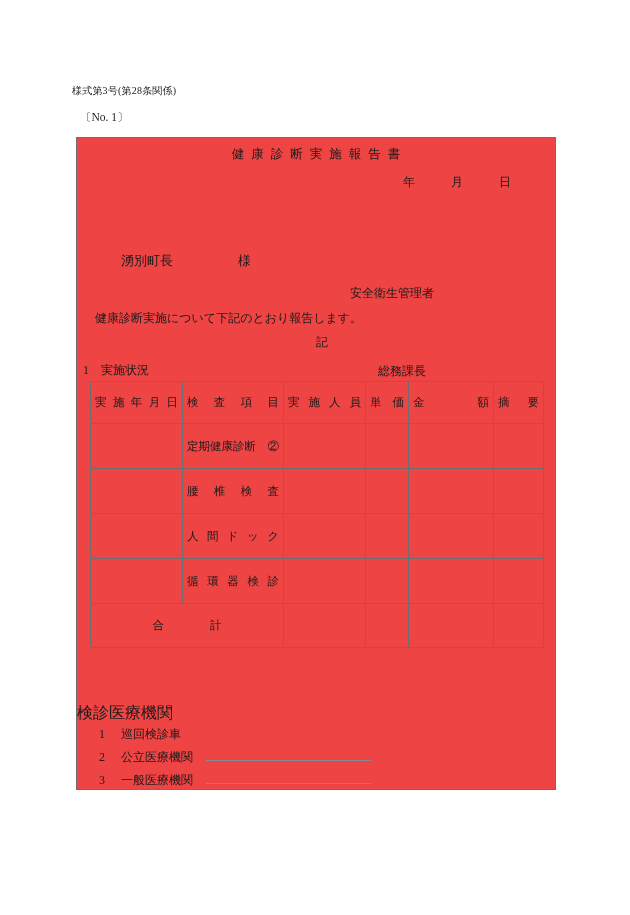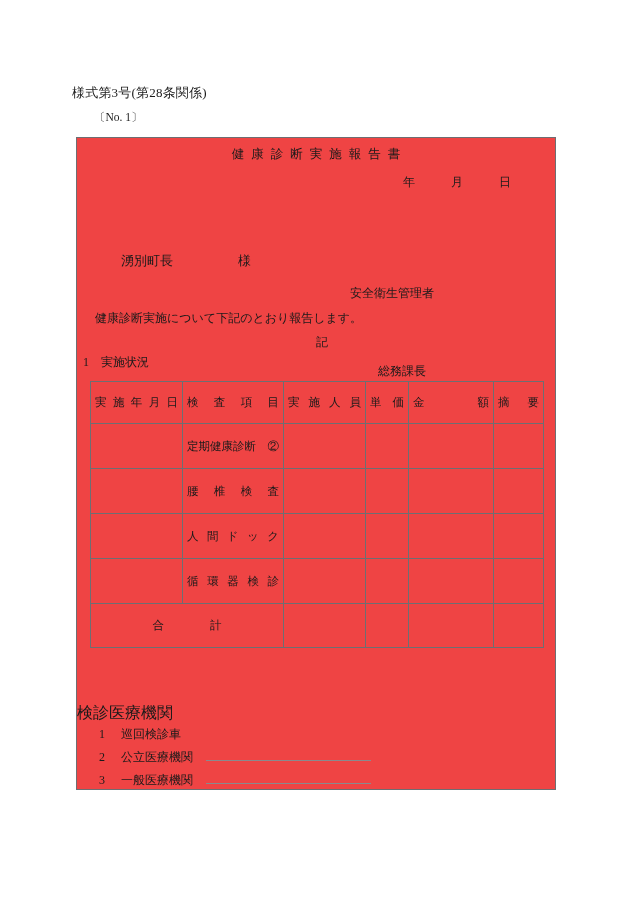--- a/index.html
+++ b/index.html
@@ -20,27 +20,27 @@
     left: 0; top: 0;
     width: 630px;
     height: 915px;
     overflow: hidden;
   }
   
   .form-code {
     position: absolute;
     left: 72px;
     top: 84px;
-    font-size: 13px;
+    font-size: 10px;
     letter-spacing: 0.2px;
     white-space: pre;
   }
   .sheet-no {
     position: absolute;
-    left: 94px;
+    left: 80px;
     top: 110px;
     font-size: 11.5px;
     white-space: pre;
   }
   
   .frame {
     position: absolute;
     left: 76px;
     top: 137px;
     width: 480px;
@@ -101,21 +101,21 @@
     top: 196px;
     width: 100%;
     text-align: center;
     font-size: 12px;
     padding-left: 12px;
     box-sizing: border-box;
   }
   .section-1 {
     position: absolute;
     left: 6px;
-    top: 216px;
+    top: 224px;
     font-size: 12px;
     white-space: pre;
   }
   
   table.report {
     position: absolute;
     left: 13px;
     top: 243px;
     width: 453px;
     border-collapse: collapse;

